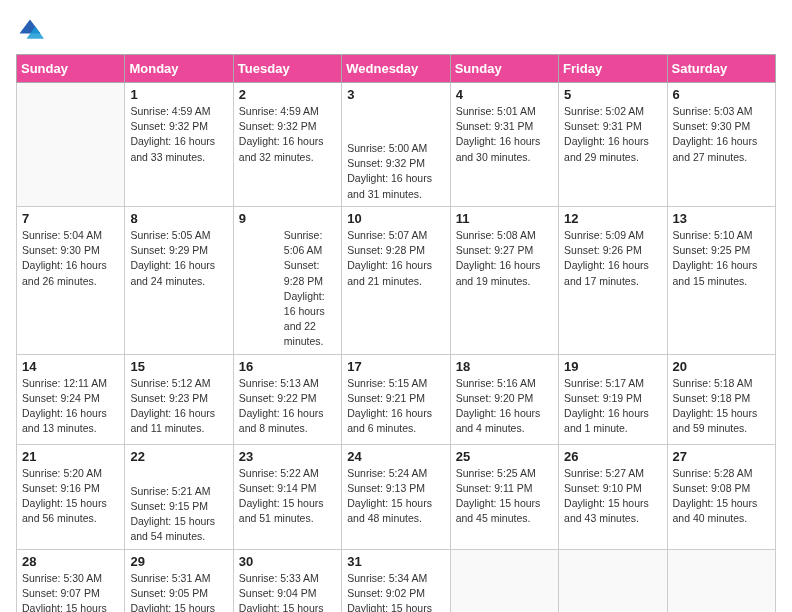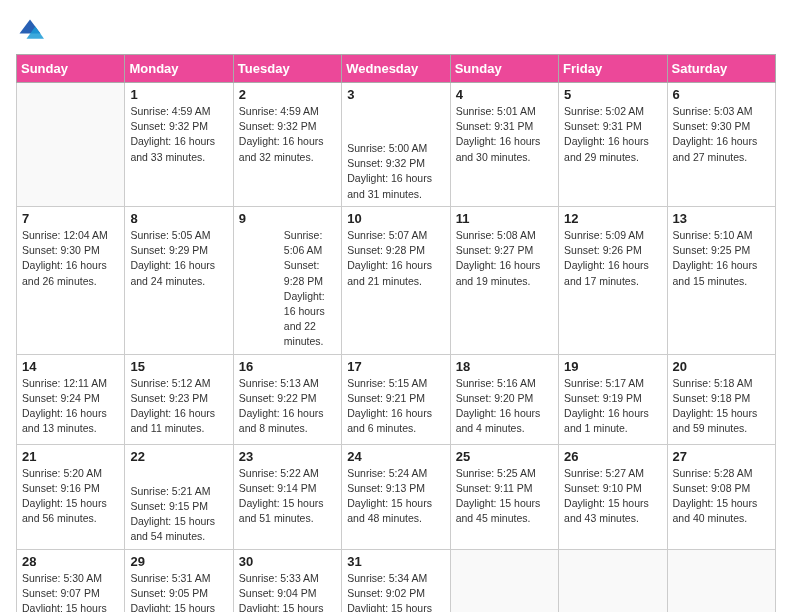--- a/index.html
+++ b/index.html
@@ -162,21 +162,21 @@
           <span class="day-number">6</span>
           <div class="day-info" style="white-space: pre-line;">Sunrise: 5:03 AM
 Sunset: 9:30 PM
 Daylight: 16 hours
 and 27 minutes.</div>
         </td>
       </tr>
       <tr class="week-row">
         <td>
           <span class="day-number">7</span>
-          <div class="day-info" style="white-space: pre-line;">Sunrise: 12:04 AM
+          <div class="day-info" style="white-space: pre-line;">Sunrise: 5:04 AM
 Sunset: 9:30 PM
 Daylight: 16 hours
 and 26 minutes.</div>
         </td>
         <td>
           <span class="day-number">8</span>
           <div class="day-info" style="white-space: pre-line;">Sunrise: 5:05 AM
 Sunset: 9:29 PM
 Daylight: 16 hours
 and 24 minutes.</div>

